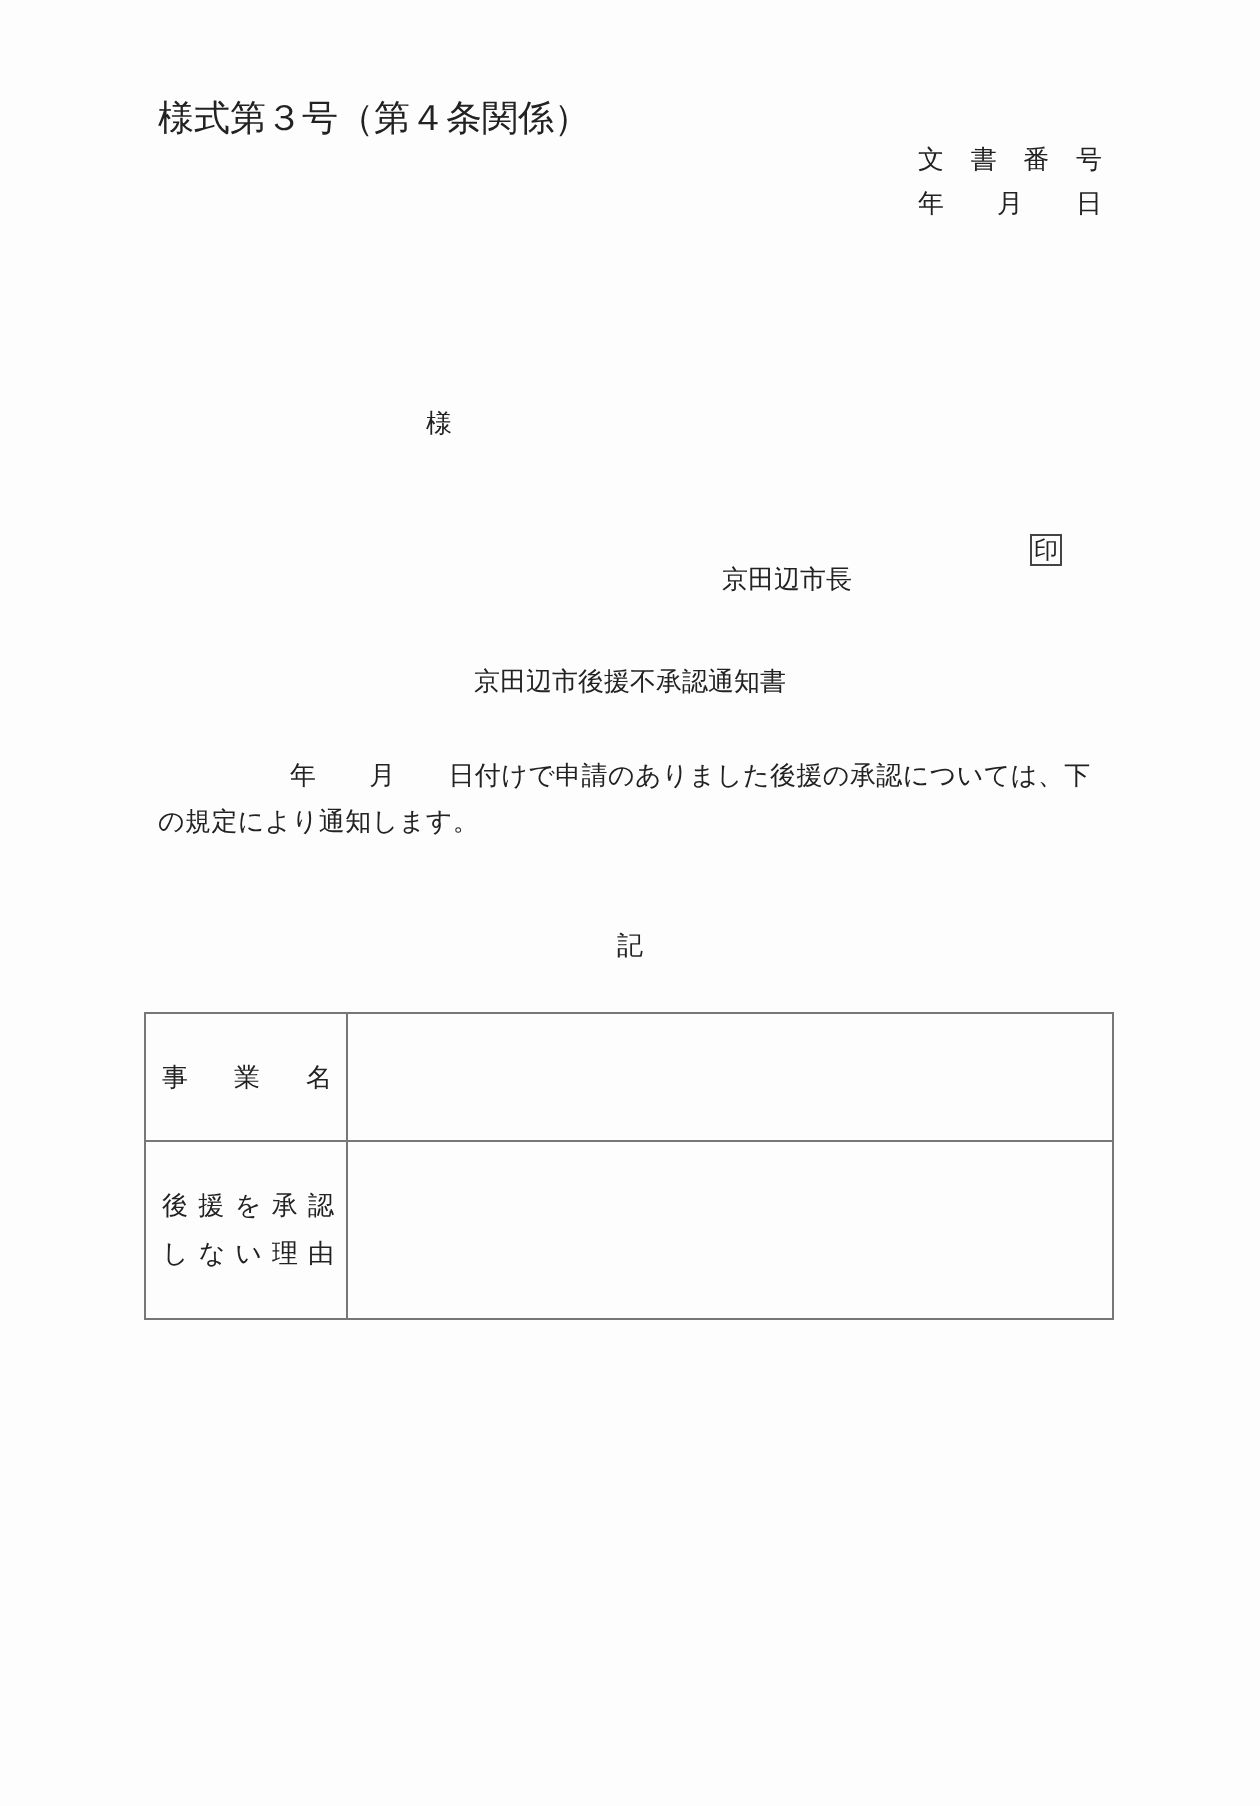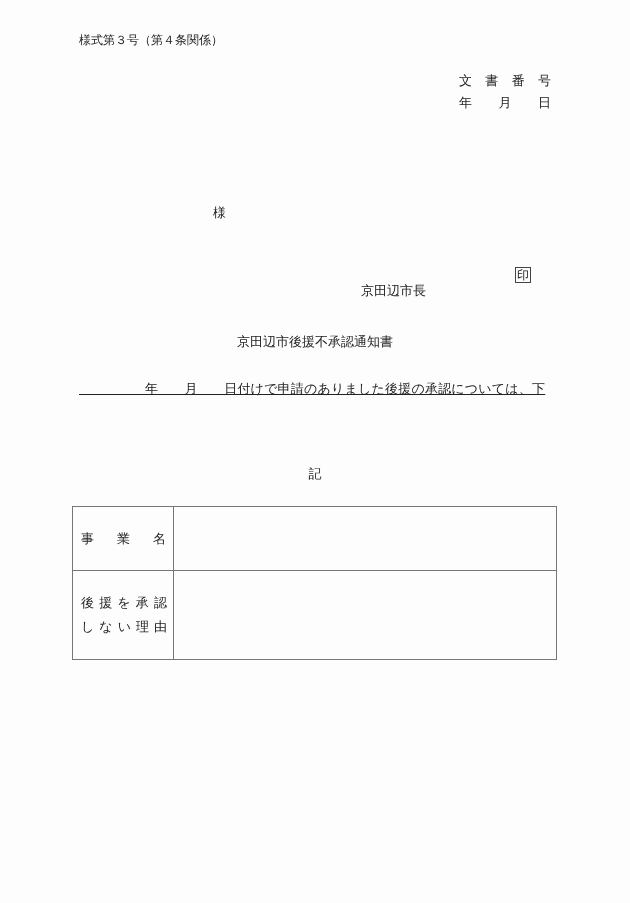--- a/index.html
+++ b/index.html
@@ -2,32 +2,31 @@
 <html><head>
 <meta charset="utf-8">
 <style>
   html, body { margin:0; padding:0; }
   body {
     width:630px; height:903px; background:#fdfdfd; position:relative;
     font-family: "DejaVu Serif", "Liberation Serif", serif;
     color:#222; font-size:13px; overflow:hidden;
   }
   .abs { position:absolute; white-space:nowrap; line-height:1; }
-  .form-no { left:79px; top:34px; font-size:12px; }
+  .form-no { left:79px; top:51px; font-size:18px; }
   .docno { left:459px; top:74px; width:92px; display:flex; justify-content:space-between; }
   .docdate { left:459px; top:96px; width:92px; display:flex; justify-content:space-between; }
   .sama { left:213px; top:206px; }
   .mayor { left:361px; top:284px; }
   .seal { left:515px; top:267px; border:1px solid #444; padding:1px 1px; font-size:12px; line-height:1; }
   .title { left:0; width:630px; top:335px; text-align:center; }
   .body {
     position:absolute; left:79px; top:378px; width:473px;
     line-height:22.5px; font-size:13px; letter-spacing:0.2px;
     text-align:justify;
-    text-decoration:underline;
   }
   .body p { margin:0; white-space:nowrap; }
   .ki { left:0; width:630px; top:467px; text-align:center; }
   table.info {
     position:absolute; left:72px; top:506px; width:485px;
     border-collapse:collapse; font-size:13px;
   }
   table.info td { border:1px solid #777; padding:0; vertical-align:middle; }
   td.label { width:100px; }
   .lbl1 { display:flex; justify-content:space-between; padding:0 7px 0 8px; }
@@ -55,20 +54,21 @@
 
 <div class="abs sama">様</div>
 
 <div class="abs mayor">京田辺市長</div>
 <div class="abs seal">印</div>
 
 <div class="abs title">京田辺市後援不承認通知書</div>
 
 <div class="body">
   <p>　　　　　年　　月　　日付けで申請のありました後援の承認については、下</p>
+  <p>の規定により通知します。</p>
 </div>
 
 <div class="abs ki">記</div>
 
 <table class="info">
   <tbody>
       <tr class="r1">
     <td class="label">
       <div class="lbl1">
         <span>事</span>

